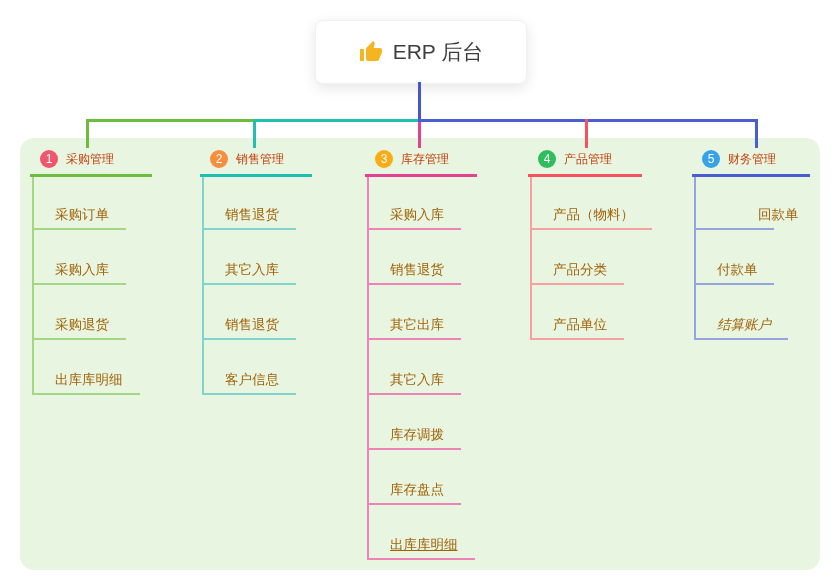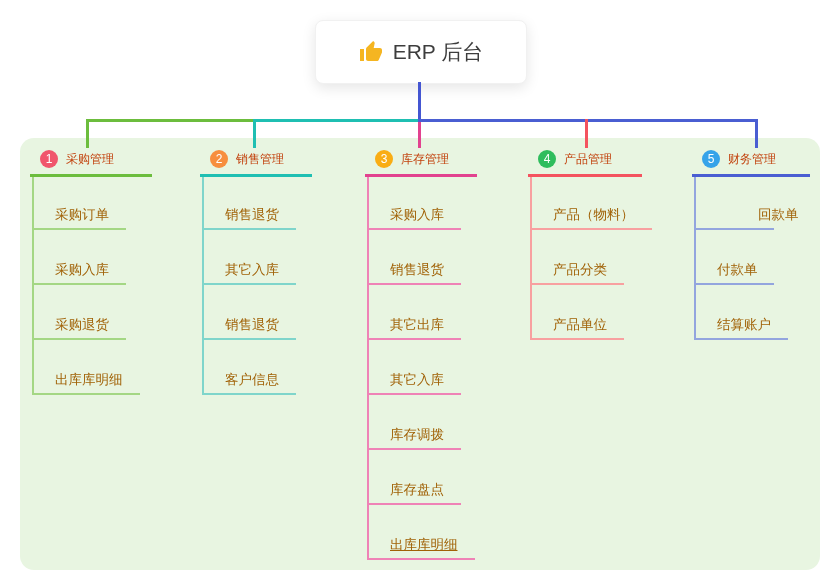--- a/index.html
+++ b/index.html
@@ -127,15 +127,15 @@
       </div>
       <div class="child-label" style="left: 553px; top: 205px;">产品（物料）</div>
       <div class="child-label" style="left: 553px; top: 260px;">产品分类</div>
       <div class="child-label" style="left: 553px; top: 315px;">产品单位</div>
       <div class="branch-title" style="left: 702px; top: 148px;">
         <span class="badge" style="background: rgb(54, 163, 233);">5</span>
         <span class="t">财务管理</span>
       </div>
       <div class="child-label" style="left: 758px; top: 205px;">回款单</div>
       <div class="child-label" style="left: 717px; top: 260px;">付款单</div>
-      <div class="child-label" style="left: 717px; top: 315px;">结算账户</div>
+      <div class="child-label" style="left: 717px; top: 315px; font-style: italic;">结算账户</div>
     </div>
 </div>
 
 </body></html>

